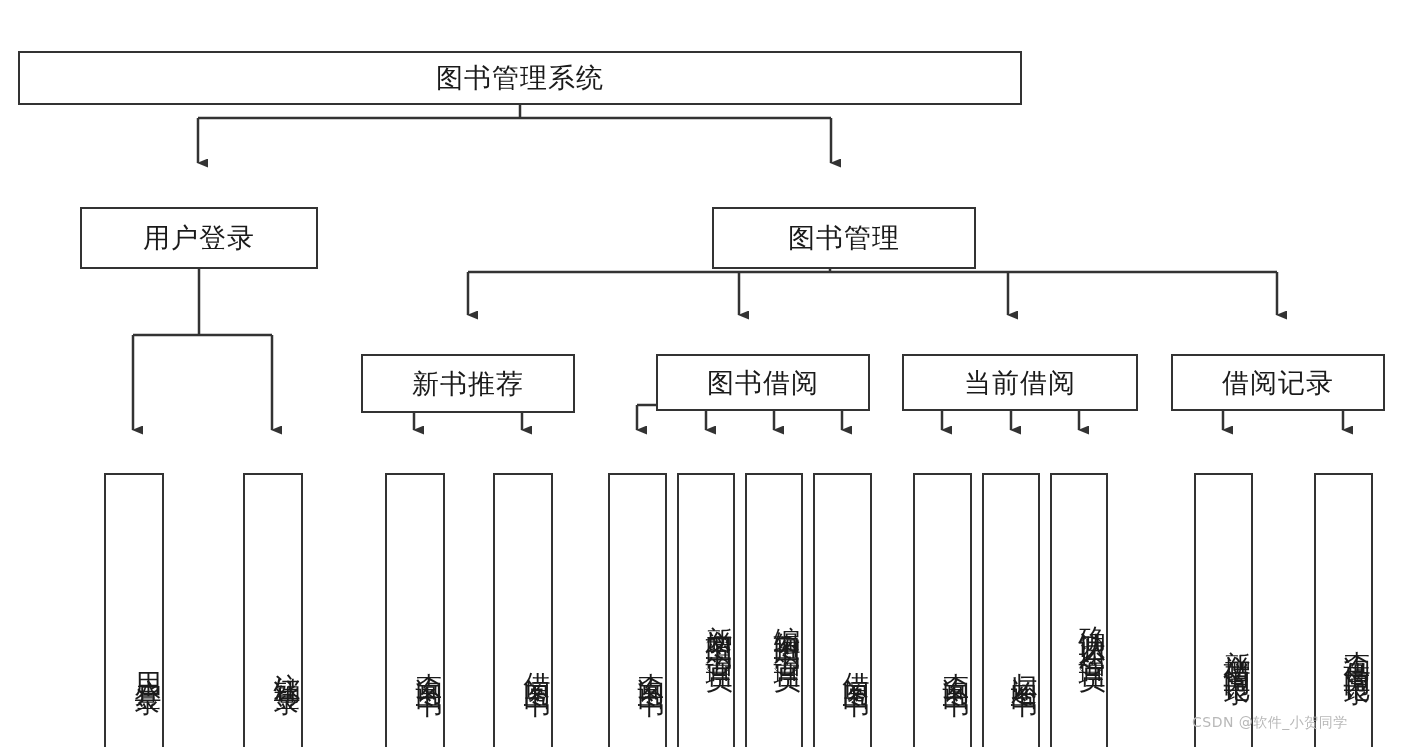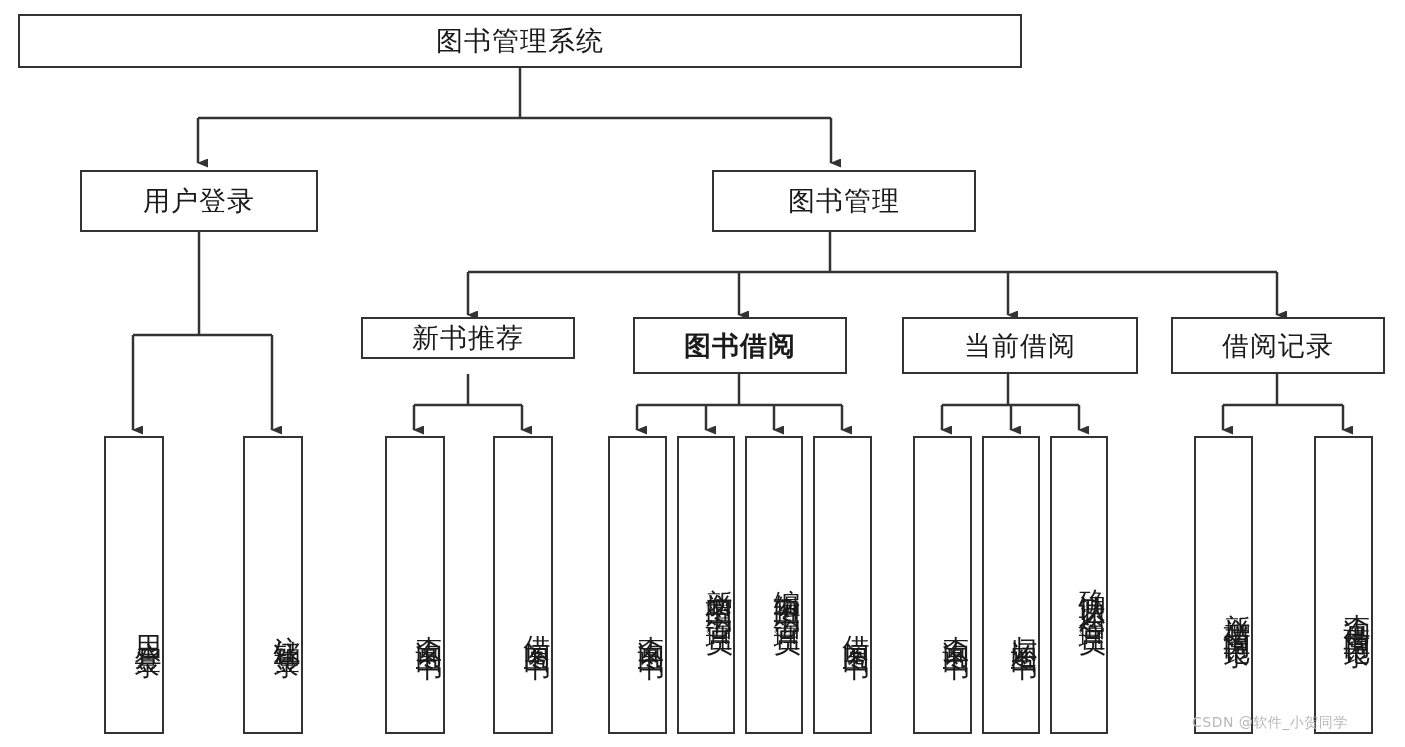--- a/index.html
+++ b/index.html
@@ -24,20 +24,21 @@
   }
   .node-box {
     position: absolute;
     box-sizing: border-box;
     border: 2.5px solid #333333;
     background: #ffffff;
     display: flex;
     align-items: center;
     justify-content: center;
     color: #1a1a1a;
+    margin-top: 37px;
   }
   .node-h {
     font-size: 27px;
     letter-spacing: 1px;
     white-space: nowrap;
   }
   .node-v {
     writing-mode: vertical-rl;
     text-orientation: upright;
     font-size: 27px;
@@ -110,22 +111,22 @@
       <path d="M1223,405 L1223,430" marker-end="url(#arrowhead)"></path>
       <path d="M1343,405 L1343,430" marker-end="url(#arrowhead)"></path>
     </g>
   </svg>
 
   <div class="node-box node-h" style="left:18px; top:14px; width:1004px; height:54px;">图书管理系统</div>
 
   <div class="node-box node-h" style="left:80px; top:170px; width:238px; height:62px;">用户登录</div>
   <div class="node-box node-h" style="left:712px; top:170px; width:264px; height:62px;">图书管理</div>
 
-  <div class="node-box node-h" style="left:361px; top:317px; width:214px; height:42px;">新书推荐</div>
-  <div class="node-box node-h" style="left:633px; top:317px; width:214px; height:57px;font-weight:bold;">图书借阅</div>
+  <div class="node-box node-h" style="left:361px; top:317px; width:214px; height:59px;">新书推荐</div>
+  <div class="node-box node-h" style="left:656px; top:317px; width:214px; height:57px;">图书借阅</div>
   <div class="node-box node-h" style="left:902px; top:317px; width:236px; height:57px;">当前借阅</div>
   <div class="node-box node-h" style="left:1171px; top:317px; width:214px; height:57px;text-align:center;">借阅记录</div>
 
   <div class="node-box node-v pad-top-big" style="left:104px; top:436px; width:60px; height:298px;">用户登录</div>
   <div class="node-box node-v pad-top-big" style="left:243px; top:436px; width:60px; height:298px;">注销登录</div>
 
   <div class="node-box node-v pad-top-big" style="left:385px; top:436px; width:60px; height:298px;">查询图书</div>
   <div class="node-box node-v pad-top-big" style="left:493px; top:436px; width:60px; height:298px;">借阅图书</div>
 
   <div class="node-box node-v pad-top-big" style="left:608px; top:436px; width:59px; height:298px;">查询图书</div>

